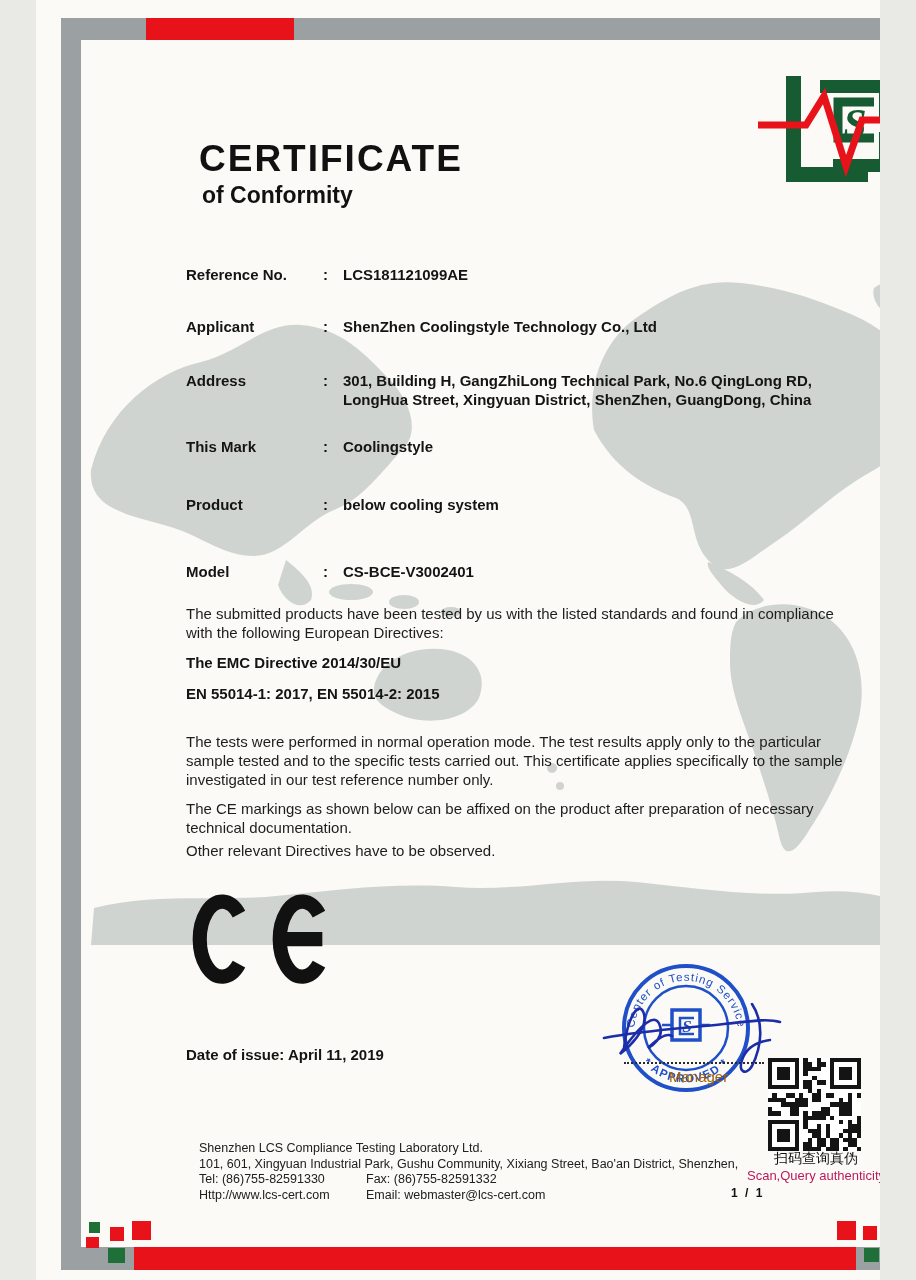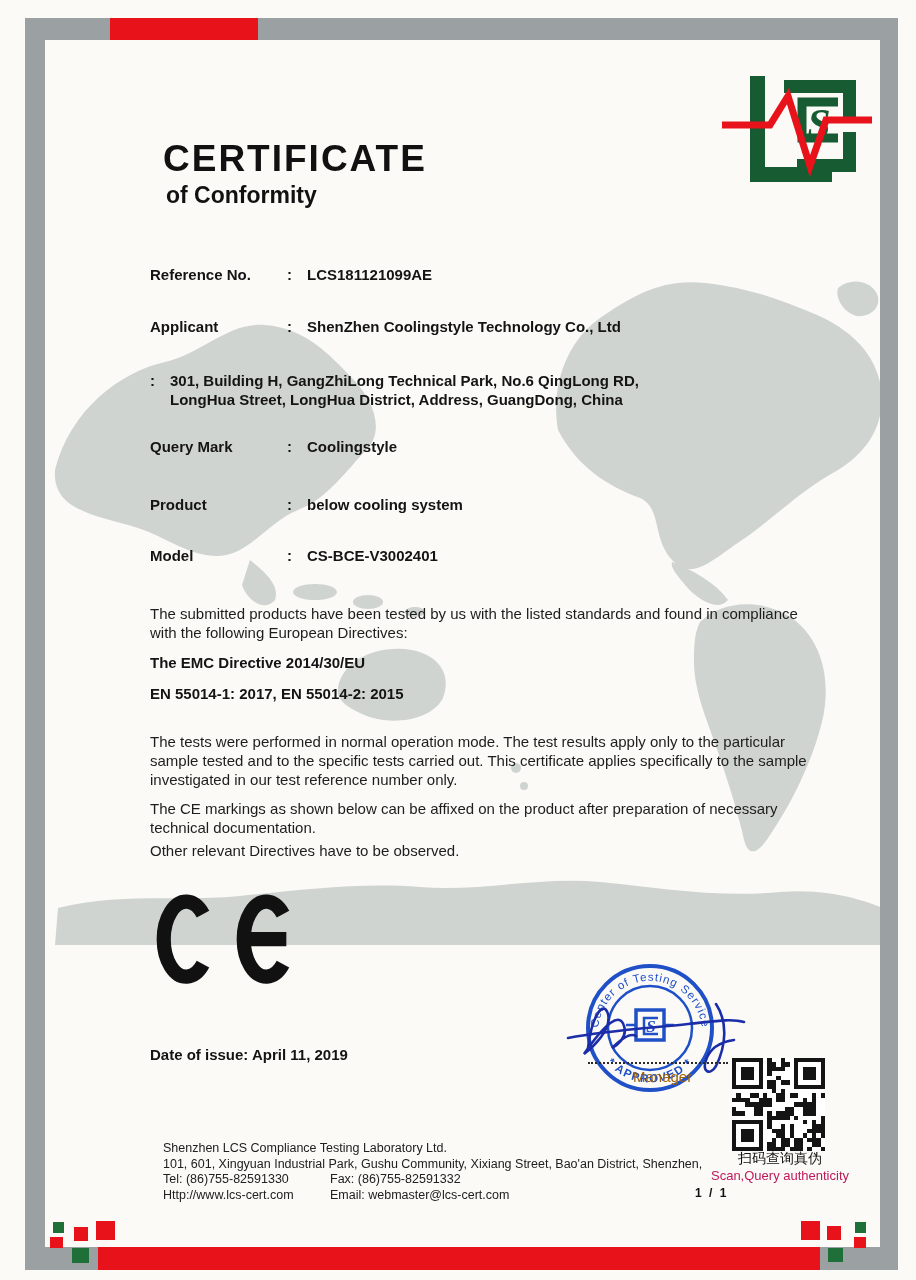--- a/index.html
+++ b/index.html
@@ -1,17 +1,17 @@
 <!DOCTYPE html>
 <html><head>
 <meta charset="utf-8">
 <style>
   html,body{margin:0;padding:0;background:#e9e9e6;}
   .page{
-    position:relative; width:916px; height:1280px; margin:0 auto;
+    position:relative; width:844px; height:1280px; margin:0 auto;
     background:#fbfaf6; overflow:hidden;
     font-family:"Liberation Sans", sans-serif; color:#1c1c1c;
   }
   .abs{position:absolute;}
   
   .bar{position:absolute; background:#9ba0a3;}
   .bar-left   {left:25px;  top:18px;    width:20px;  height:1252px;}
   .bar-right  {left:880px; top:18px;    width:18px;  height:1252px;}
   .bar-top-g1 {left:25px;  top:18px;    width:85px;  height:22px;}
   .bar-top-red{left:110px; top:18px;    width:148px; height:22px; background:#e8121a;}
@@ -114,37 +114,38 @@
     <span class="f-label">Reference No.</span>
     <span class="f-colon">:</span>
     <span class="f-value">LCS181121099AE</span>
   </div>
   <div class="frow" style="top:317px;">
     <span class="f-label">Applicant</span>
     <span class="f-colon">:</span>
     <span class="f-value">ShenZhen Coolingstyle Technology Co., Ltd</span>
   </div>
   <div class="frow" style="top:371px;">
+    <span class="f-label">Address</span>
     <span class="f-colon">:</span>
     <span class="f-value">
       <span>301, Building H, GangZhiLong Technical Park, No.6 QingLong RD,</span><br>
-      <span>LongHua Street, LongHua District, Address, GuangDong, China</span>
+      <span>LongHua Street, Xingyuan District, ShenZhen, GuangDong, China</span>
     </span>
   </div>
   <div class="frow" style="top:437px;">
-    <span class="f-label">Query Mark</span>
+    <span class="f-label">This Mark</span>
     <span class="f-colon">:</span>
     <span class="f-value">Coolingstyle</span>
   </div>
   <div class="frow" style="top:495px;">
     <span class="f-label">Product</span>
     <span class="f-colon">:</span>
     <span class="f-value">below cooling system</span>
   </div>
-  <div class="frow" style="top:546px;">
+  <div class="frow" style="top:562px;">
     <span class="f-label">Model</span>
     <span class="f-colon">:</span>
     <span class="f-value">CS-BCE-V3002401</span>
   </div>
 
   <div class="para" style="top:604px;">
     <div>The submitted products have been tested by us with the listed standards and found in compliance</div>
     <div>with the following European Directives:</div>
   </div>
   <div class="para b" style="top:653px;">The EMC Directive 2014/30/EU</div>

